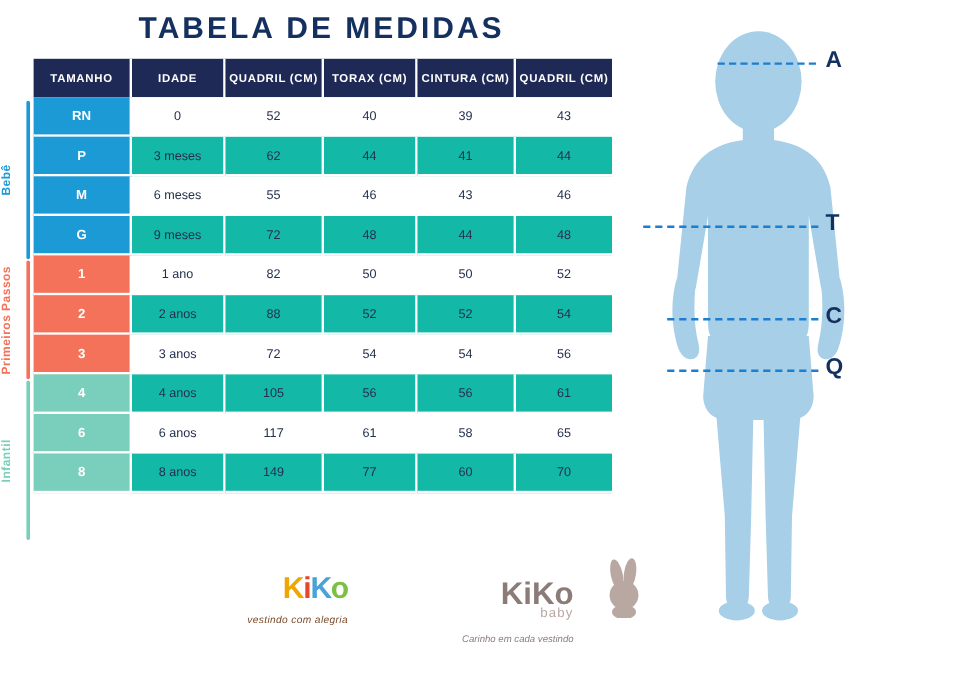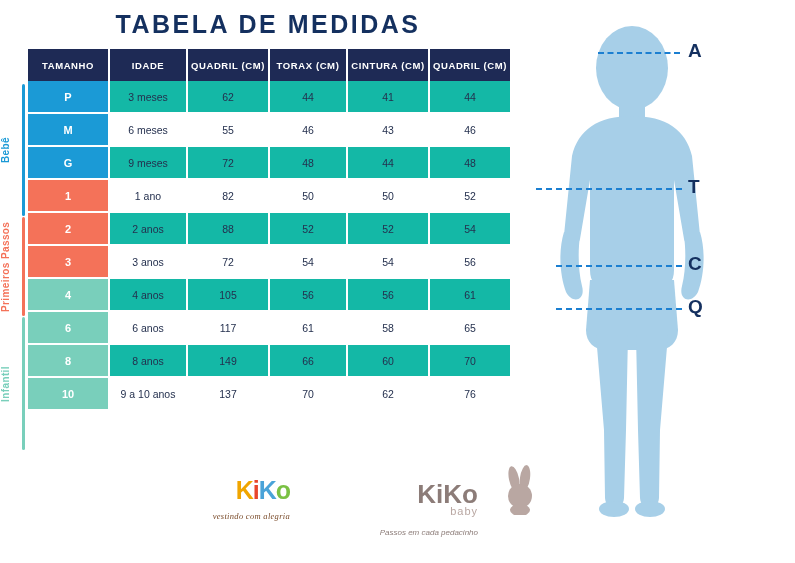--- a/index.html
+++ b/index.html
@@ -135,21 +135,20 @@
   .kk-i { color: #e8462c; }
   .kk-k2 { color: #4aa3d8; }
   .kk-o { color: #7ac143; }
   .kk-e { color: #e8462c; font-size: 13px; }
   .kk-tag {
     margin-top: 8px;
     font-size: 8.5px;
     color: #7a4b2a;
     font-style: italic;
     letter-spacing: 0.3px;
-    font-family: Liberation Serif, serif;
   }
   .kb-main {
     font-size: 26px; font-weight: bold; color: #8c7c78; letter-spacing: 0px; line-height: 1;
   }
   .kb-sub { font-size: 11px; color: #b9a7a2; letter-spacing: 1px; margin-top: -2px;}
   .kb-tag {
     margin-top: 9px;
     font-size: 8px;
     color: #8c7c78;
     font-style: italic;
@@ -186,20 +185,28 @@
           <th>TAMANHO</th>
           <th>IDADE</th>
           <th>QUADRIL (CM)</th>
           <th>TORAX (CM)</th>
           <th>CINTURA (CM)</th>
           <th>QUADRIL (CM)</th>
         </tr>
       </thead>
       <tbody>
 
+        <tr class="odd">
+          <td class="sz sz-bebe">RN</td>
+          <td class="data">0</td>
+          <td class="data">52</td>
+          <td class="data">40</td>
+          <td class="data">39</td>
+          <td class="data">43</td>
+        </tr>
         <tr class="even">
           <td class="sz sz-bebe">P</td>
           <td class="data">3 meses</td>
           <td class="data">62</td>
           <td class="data">44</td>
           <td class="data">41</td>
           <td class="data">44</td>
         </tr>
         <tr class="odd">
           <td class="sz sz-bebe">M</td>
@@ -256,31 +263,23 @@
           <td class="data">6 anos</td>
           <td class="data">117</td>
           <td class="data">61</td>
           <td class="data">58</td>
           <td class="data">65</td>
         </tr>
         <tr class="even">
           <td class="sz sz-infantil">8</td>
           <td class="data">8 anos</td>
           <td class="data">149</td>
-          <td class="data">66</td>
+          <td class="data">77</td>
           <td class="data">60</td>
           <td class="data">70</td>
-        </tr>
-        <tr class="odd">
-          <td class="sz sz-infantil">10</td>
-          <td class="data">9 a 10 anos</td>
-          <td class="data">137</td>
-          <td class="data">70</td>
-          <td class="data">62</td>
-          <td class="data">76</td>
         </tr>
       </tbody>
     </table>
   </div>
 
   <div id="figure">
     <svg width="265" height="520" viewBox="0 0 265 520">
       <g fill="#a7cfe8">
 
         <ellipse cx="112" cy="48" rx="36" ry="42"></ellipse>
@@ -345,18 +344,18 @@
           <g fill="#b9a7a2">
             <ellipse cx="15" cy="14" rx="5" ry="13" transform="rotate(-12 15 14)"></ellipse>
             <ellipse cx="26" cy="13" rx="5" ry="13" transform="rotate(8 26 13)"></ellipse>
             <circle cx="21" cy="31" r="12"></circle>
             <ellipse cx="21" cy="45" rx="10" ry="6"></ellipse>
           </g>
         </svg>
         <div class="kb-main">KiKo</div>
         <div class="kb-sub">baby</div>
       </div>
-      <div class="kb-tag">Passos em cada pedacinho</div>
+      <div class="kb-tag">Carinho em cada vestindo</div>
     </div>
 
   </div>
 
 </div>
 
 </body></html>

